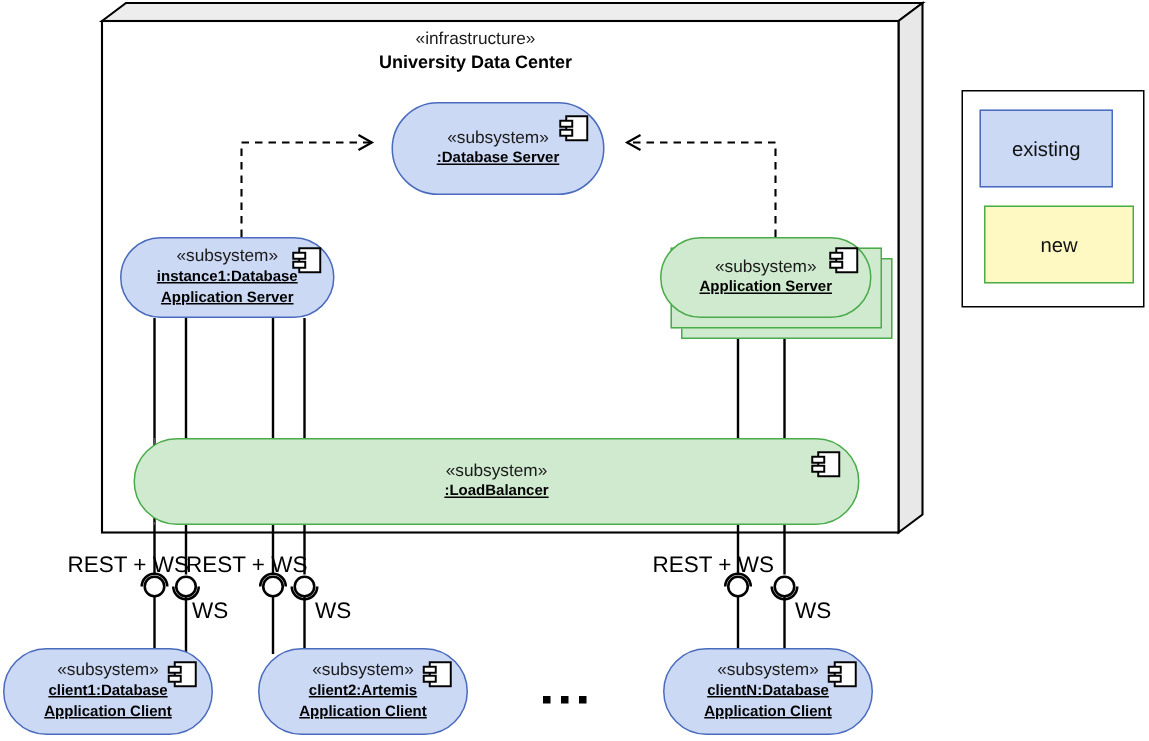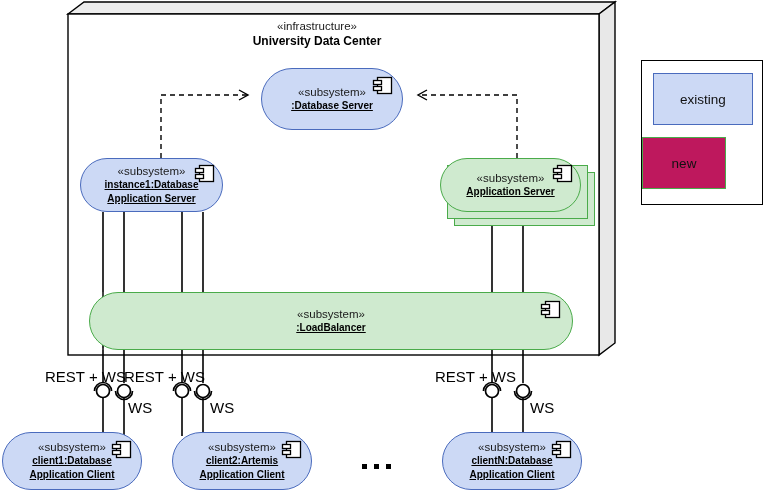--- a/index.html
+++ b/index.html
@@ -280,23 +280,23 @@
     <div class="nm">clientN:Database</div>
     <div class="nm">Application Client</div>
     <svg class="comp-icon" style="right:8px; top:7px;" viewBox="0 0 22 20">
       <rect x="5.5" y="1.5" width="14" height="16" fill="#ffffff" stroke="#000" stroke-width="1.3"></rect>
       <rect x="1.5" y="4.5" width="8" height="4" fill="#ffffff" stroke="#000" stroke-width="1.3"></rect>
       <rect x="1.5" y="10.5" width="8" height="4" fill="#ffffff" stroke="#000" stroke-width="1.3"></rect>
     </svg>
   </div>
 
   <div class="legend-outer" style="left:641px; top:60px; width:122px; height:145px;">
-    <div class="legend-item" style="left:11px; top:12px; width:100px; height:52px;
+    <div class="legend-item" style="left:11px; top:12px; width:89px; height:52px;
                 background:#ccd9f5; border:1.4px solid #4a6bbd;">
       <span>existing</span>
     </div>
-    <div class="legend-item" style="left:0; top:76px; width:84px; height:52px;
-                background:#be185d; border:1.4px solid #4aab4a;">
+    <div class="legend-item" style="left:14px; top:76px; width:100px; height:52px;
+                background:#fef9c3; border:1.4px solid #4aab4a;">
       <span>new</span>
     </div>
   </div>
 
 </div>
 
 </body></html>

